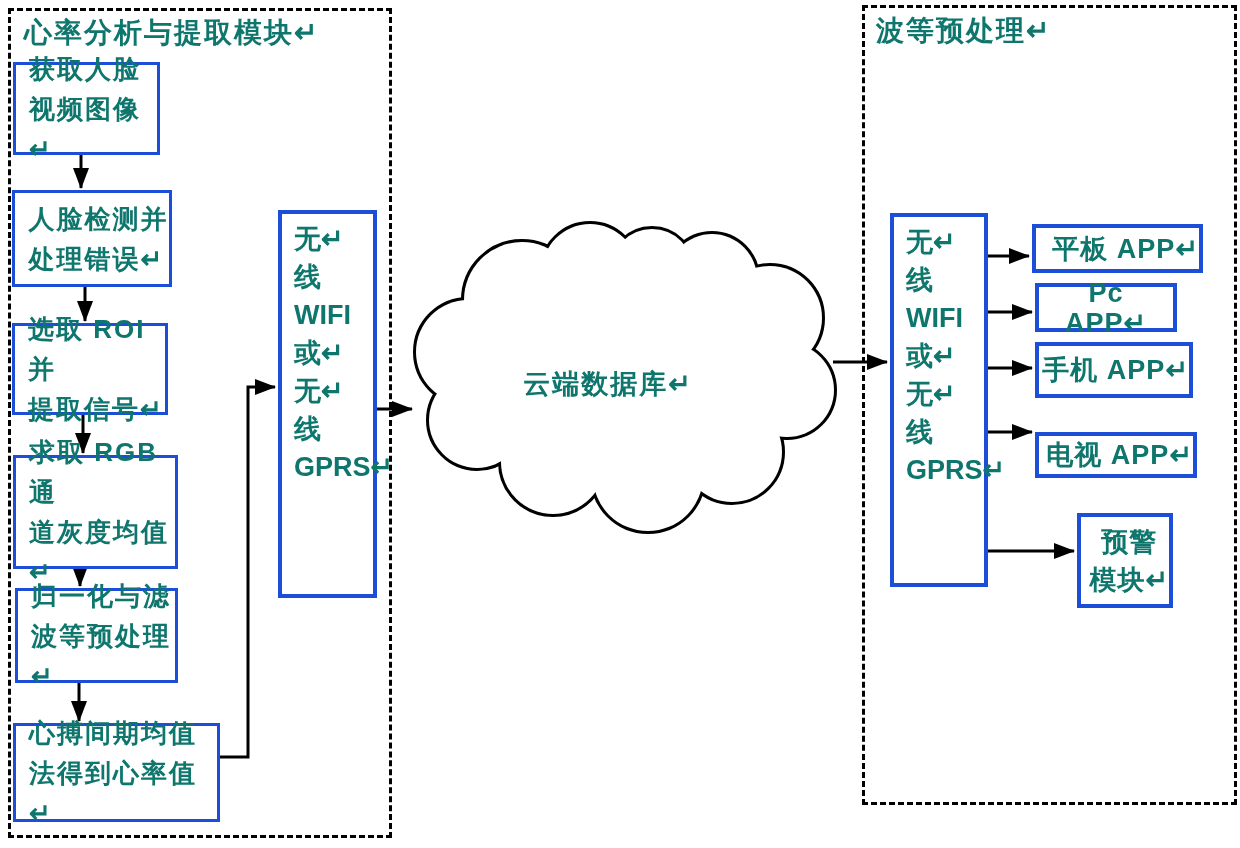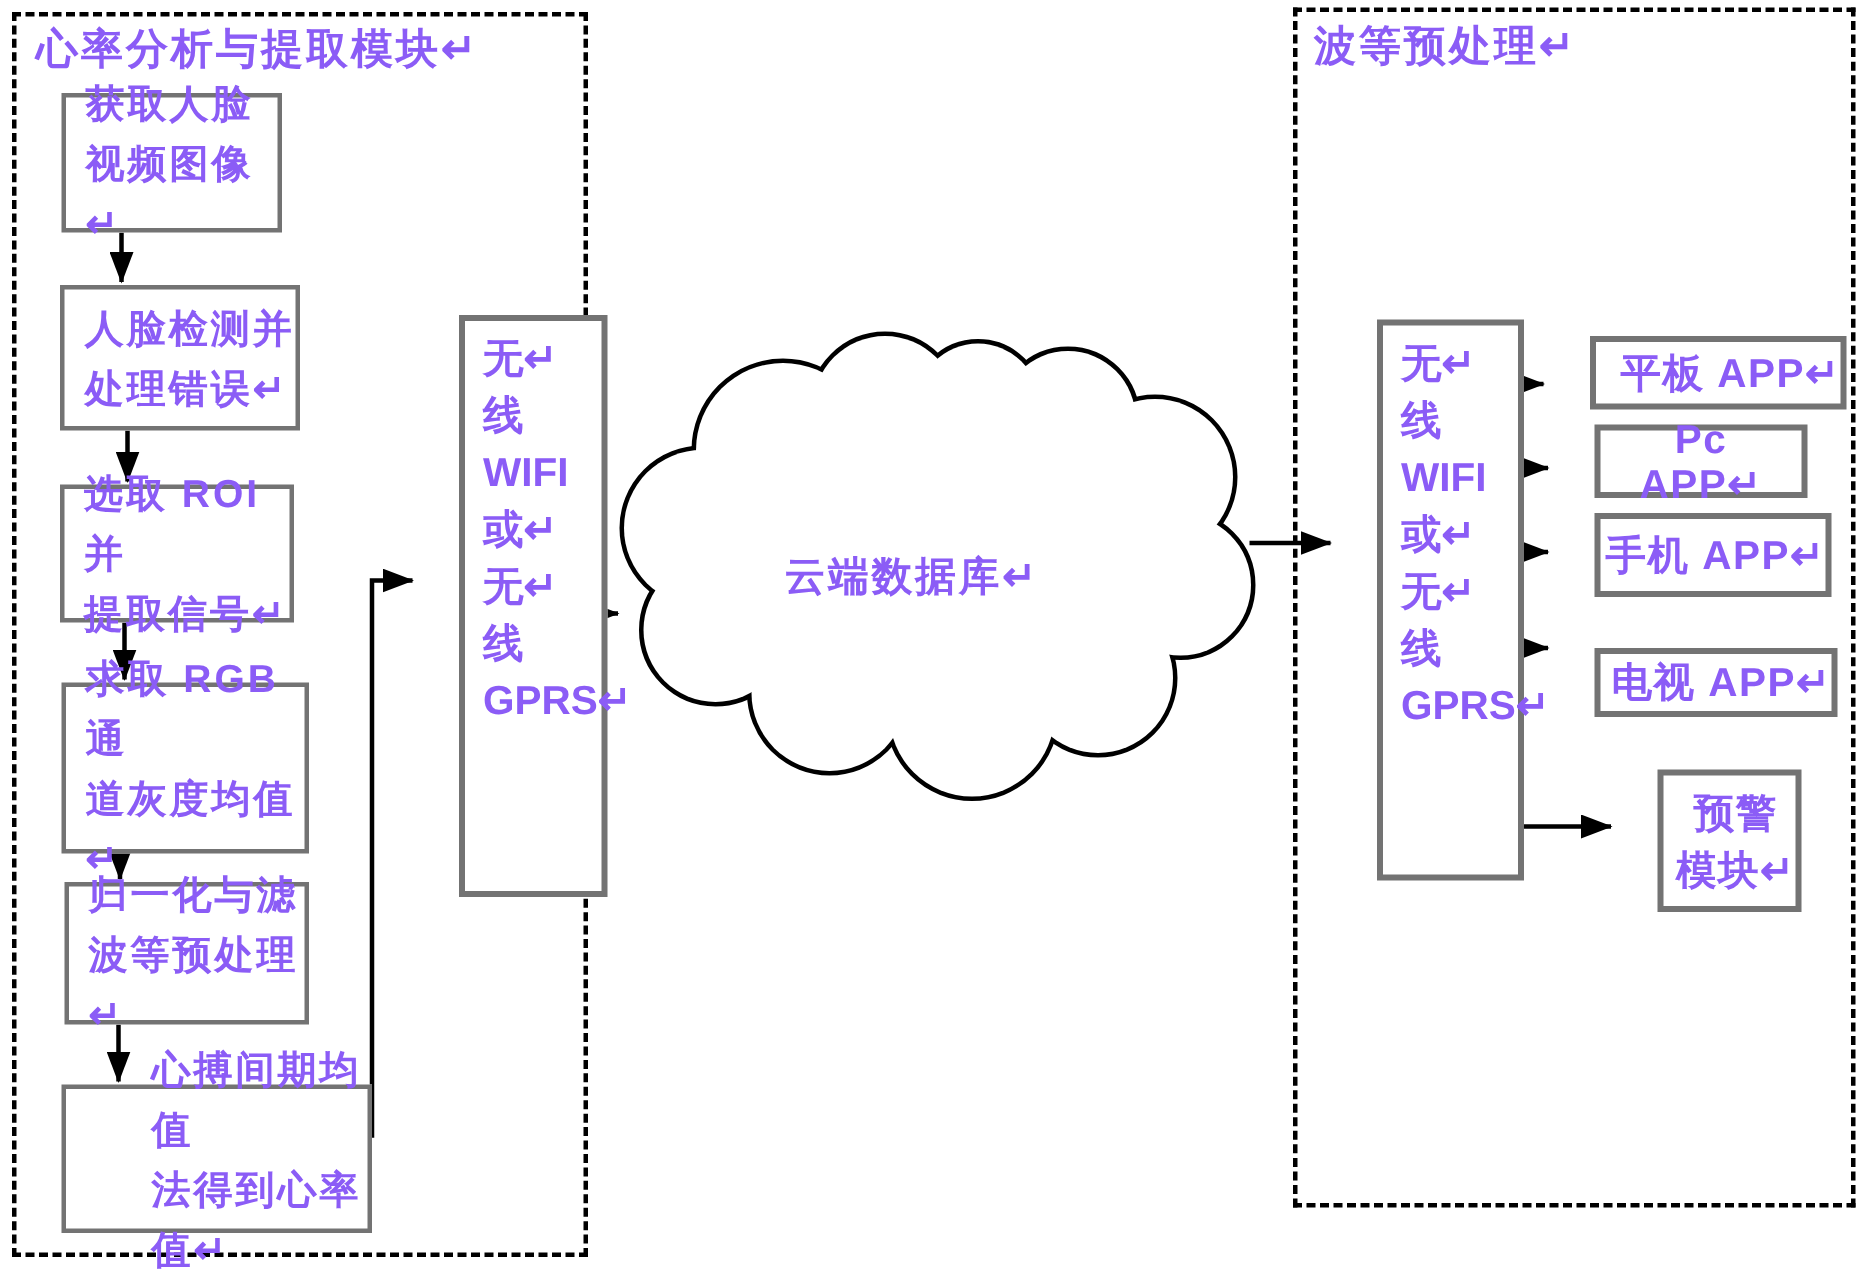--- a/index.html
+++ b/index.html
@@ -1,21 +1,21 @@
 <!DOCTYPE html>
 <html><head>
 <meta charset="utf-8">
 <style>
   html,body{margin:0;padding:0;background:#fff;}
   #canvas{
     position:relative;
     width:1240px;height:848px;
     background:#fff;
     font-family:"Liberation Sans",sans-serif;
-    color:#8b5cf6;
+    color:#0f766e;
     overflow:hidden;
   }
   .panel{
     position:absolute;
     border:3px dashed #000;
     box-sizing:border-box;
     background:transparent;
     z-index:0;
   }
   .panel-title{
@@ -25,28 +25,27 @@
     letter-spacing:2px;
     white-space:pre;
     z-index:3;
   }
   #arrow-layer{
     position:absolute;left:0;top:0;width:1240px;height:848px;
     z-index:1;
   }
   .node{
     position:absolute;
-    border:3px solid #737373;
+    border:3px solid #1d4ed8;
     box-sizing:border-box;
     background:#fff;
     display:flex;
     flex-direction:column;
     justify-content:center;
     z-index:2;
-    margin-left:28px;
   }
   .node .lbl{
     white-space:pre-wrap;
     font-weight:bold;
     font-size:26px;
     line-height:40px;
     letter-spacing:2px;
     padding-left:13px;
   }
   .wifi-box{
@@ -169,21 +168,21 @@
 提取信号↵</div>
   </div>
   <div class="node" style="left:13px;top:455px;width:165px;height:114px;">
     <div class="lbl">求取 RGB 通
 道灰度均值↵</div>
   </div>
   <div class="node" style="left:15px;top:588px;width:163px;height:95px;">
     <div class="lbl">归一化与滤
 波等预处理↵</div>
   </div>
-  <div class="node" style="left:13px;top:723px;width:207px;height:99px;padding-left:44px;">
+  <div class="node" style="left:13px;top:723px;width:207px;height:99px;">
     <div class="lbl">心搏间期均值
 法得到心率值↵</div>
   </div>
 
   <div class="node wifi-box" style="left:278px;top:210px;width:99px;height:388px;">
     <div class="lbl">无↵
 线
 WIFI
 或↵
 无↵

